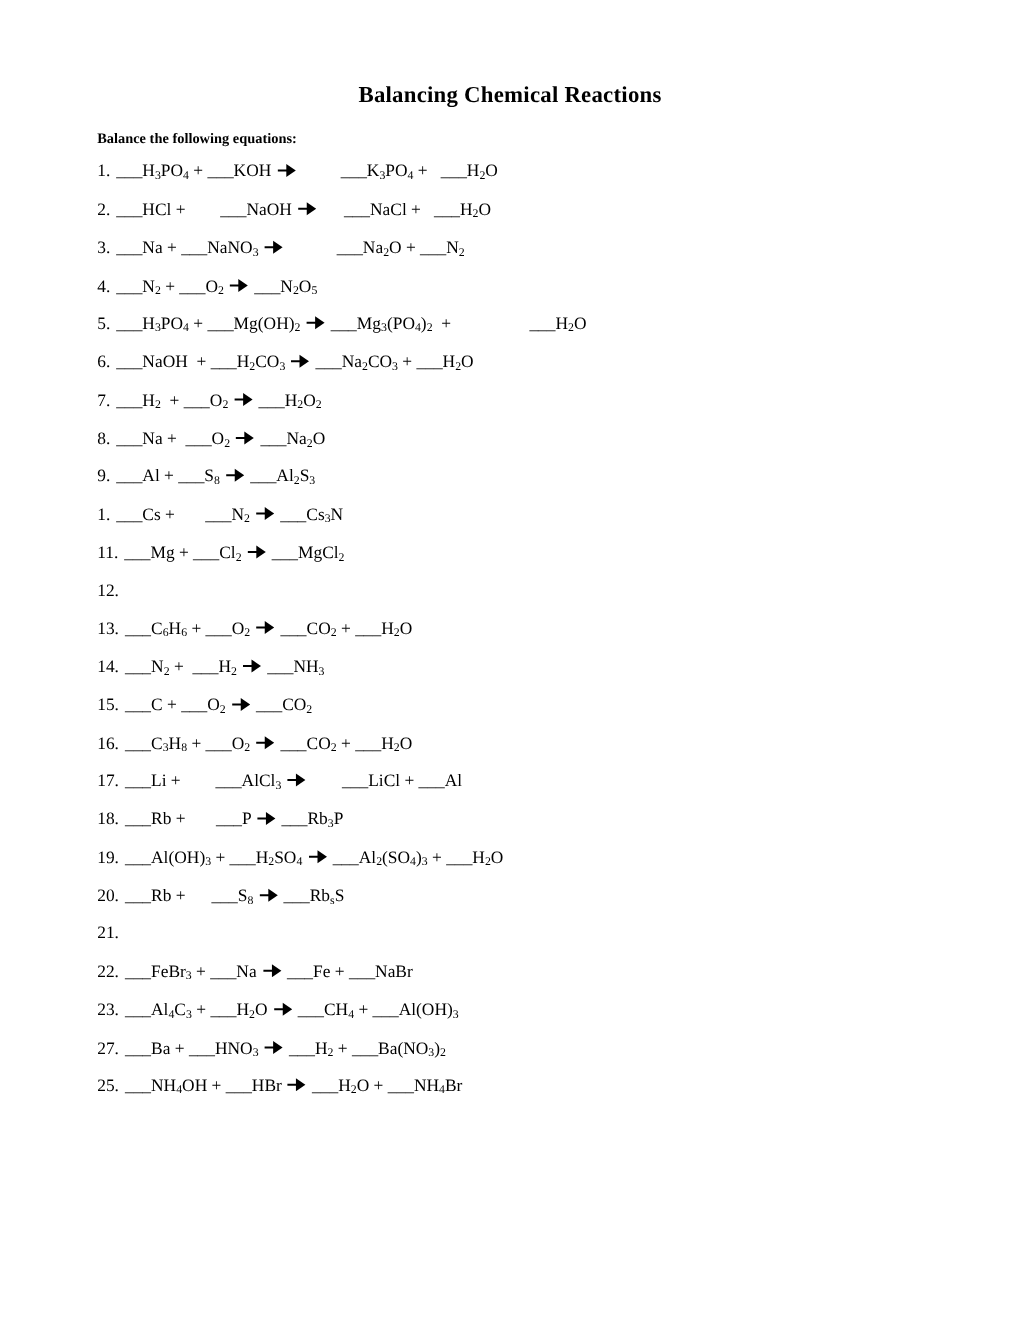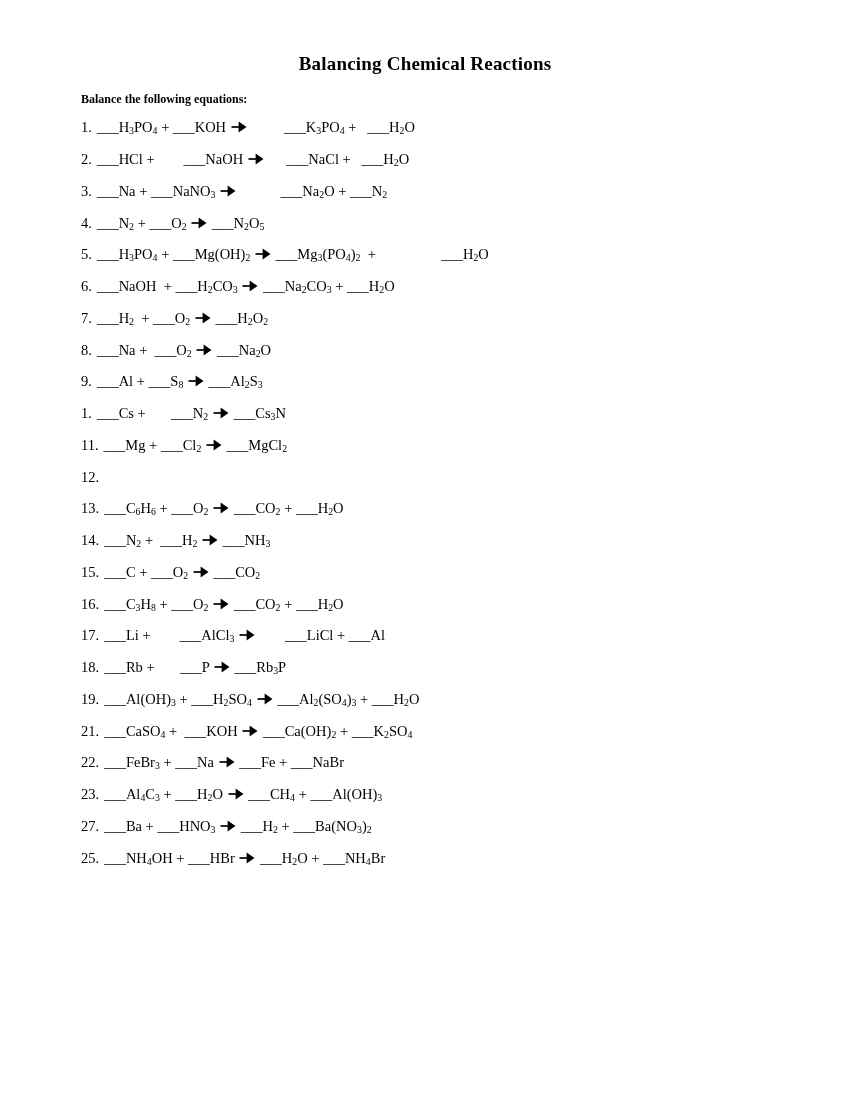--- a/index.html
+++ b/index.html
@@ -11,21 +11,21 @@
     width: 850px;
     height: 1100px;
     font-family: "Liberation Serif", "DejaVu Serif", serif;
     color: #000000;
     overflow: hidden;
   }
   .sheet {
     width: 850px;
     height: 936px;
     box-sizing: border-box;
-    padding-top: 53px;
+    padding-top: 69px;
   }
   .title {
     margin: 0;
     text-align: center;
     font-size: 19px;
     font-weight: bold;
     letter-spacing: 0.2px;
   }
   .instructions {
     margin: 17px 0 0 81px;
@@ -191,26 +191,29 @@
             </svg></span> ___Rb<sub>3</sub>P</span>
   </div>
 
   <div class="eq-line">
     <span class="eq-num">19.</span><span class="eq-text">___Al(OH)<sub>3</sub> + ___H<sub>2</sub>SO<sub>4</sub> <span class="arrow"><svg width="16" height="12" viewBox="0 0 16 12" xmlns="http://www.w3.org/2000/svg">
               <path d="M0.5 6 H9" stroke="#000" stroke-width="1.7" fill="none"></path>
               <path d="M7.6 0.6 L15.5 6 L7.6 11.4 Z" fill="#000"></path>
             </svg></span> ___Al<sub>2</sub>(SO<sub>4</sub>)<sub>3</sub> + ___H<sub>2</sub>O</span>
   </div>
 
-
-  <div class="eq-line">
-    <span class="eq-num">21.</span><span class="eq-text">___CaSO<sub>4</sub> +  ___KOH <span class="arrow"><svg width="16" height="12" viewBox="0 0 16 12" xmlns="http://www.w3.org/2000/svg">
-              <path d="M0.5 6 H9" stroke="#000" stroke-width="1.7" fill="none"></path>
-              <path d="M7.6 0.6 L15.5 6 L7.6 11.4 Z" fill="#000"></path>
-            </svg></span> ___Ca(OH)<sub>2</sub> + ___K<sub>2</sub>SO<sub>4</sub></span>
+  <div class="eq-line">
+    <span class="eq-num">20.</span><span class="eq-text">___Rb +      ___S<sub>8</sub> <span class="arrow"><svg width="16" height="12" viewBox="0 0 16 12" xmlns="http://www.w3.org/2000/svg">
+              <path d="M0.5 6 H9" stroke="#000" stroke-width="1.7" fill="none"></path>
+              <path d="M7.6 0.6 L15.5 6 L7.6 11.4 Z" fill="#000"></path>
+            </svg></span> ___Rb<sub>s</sub>S</span>
+  </div>
+
+  <div class="eq-line">
+    <span class="eq-num">21.</span>
   </div>
 
   <div class="eq-line">
     <span class="eq-num">22.</span><span class="eq-text">___FeBr<sub>3</sub> + ___Na <span class="arrow"><svg width="16" height="12" viewBox="0 0 16 12" xmlns="http://www.w3.org/2000/svg">
               <path d="M0.5 6 H9" stroke="#000" stroke-width="1.7" fill="none"></path>
               <path d="M7.6 0.6 L15.5 6 L7.6 11.4 Z" fill="#000"></path>
             </svg></span> ___Fe + ___NaBr</span>
   </div>
 
   <div class="eq-line">

